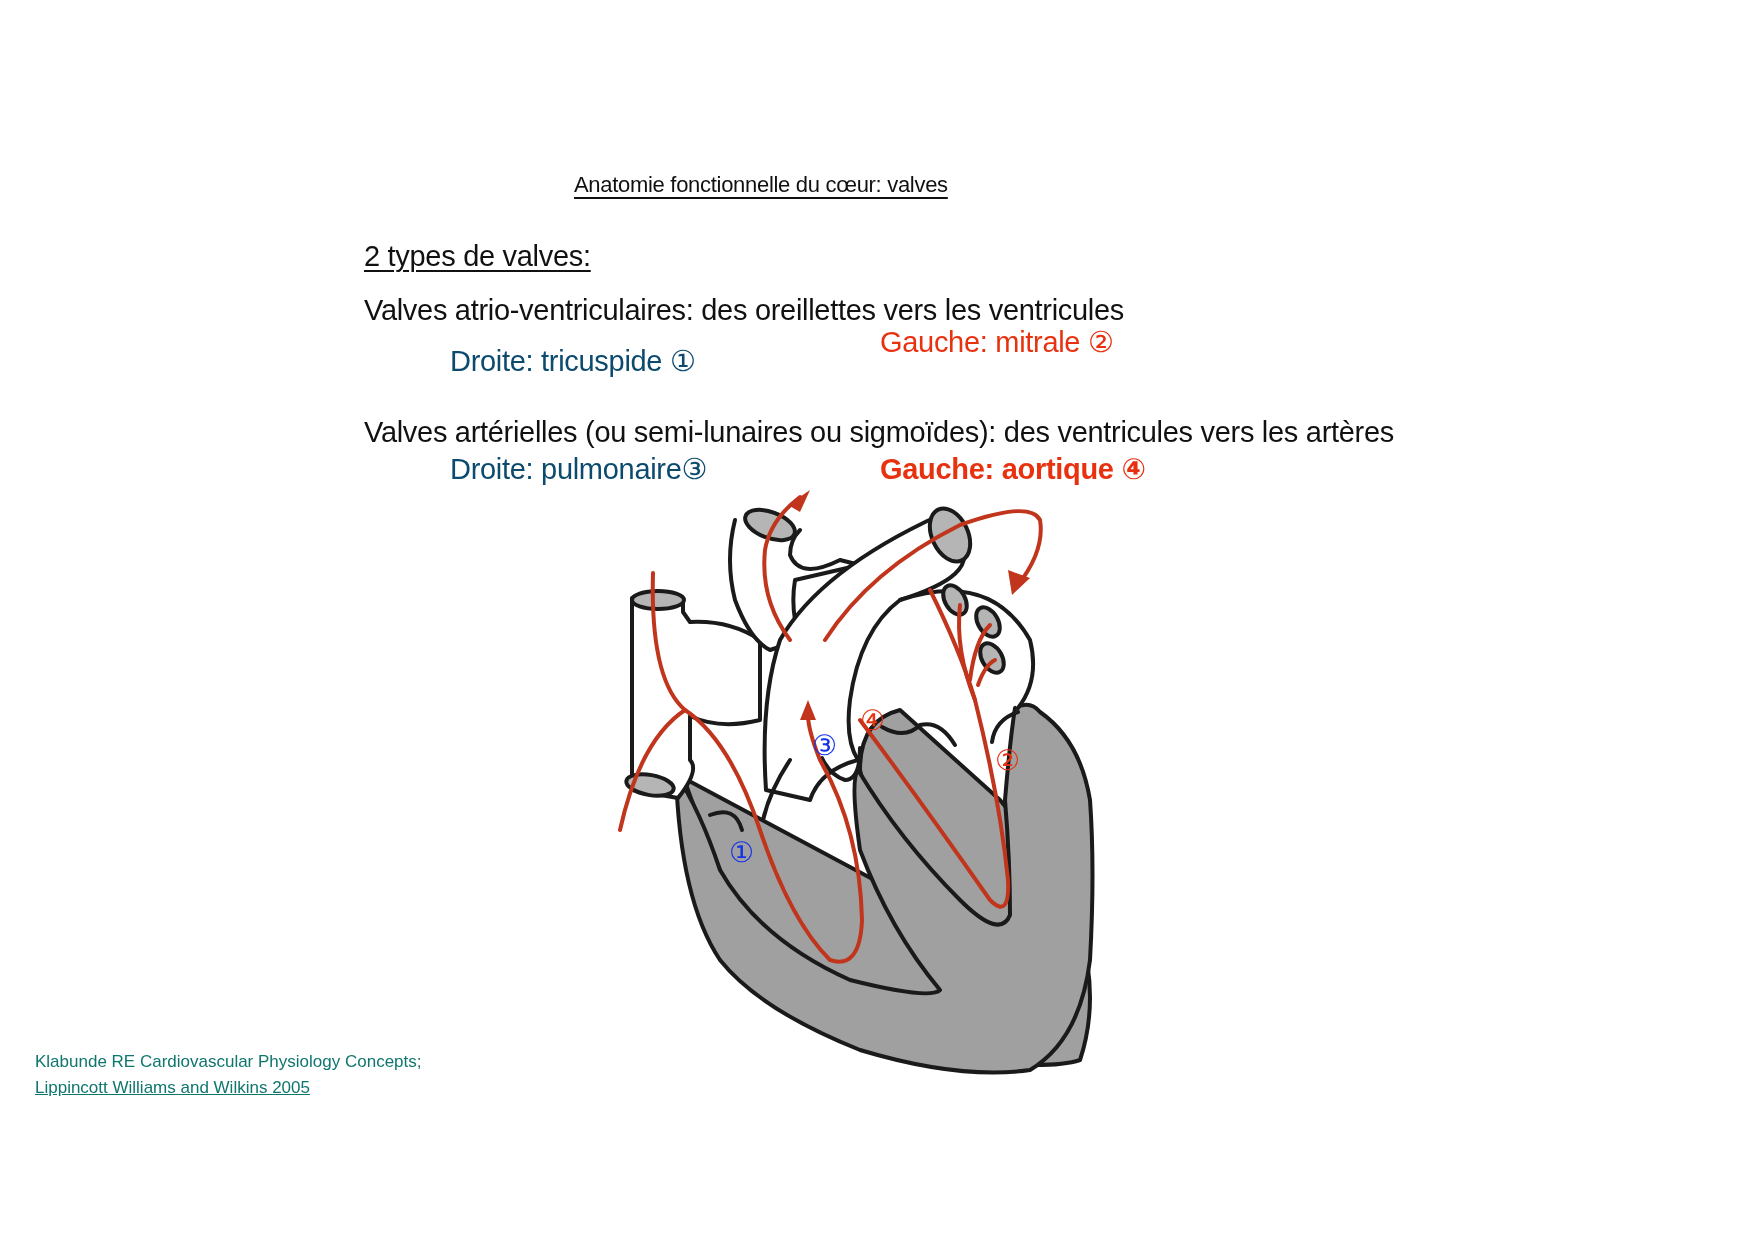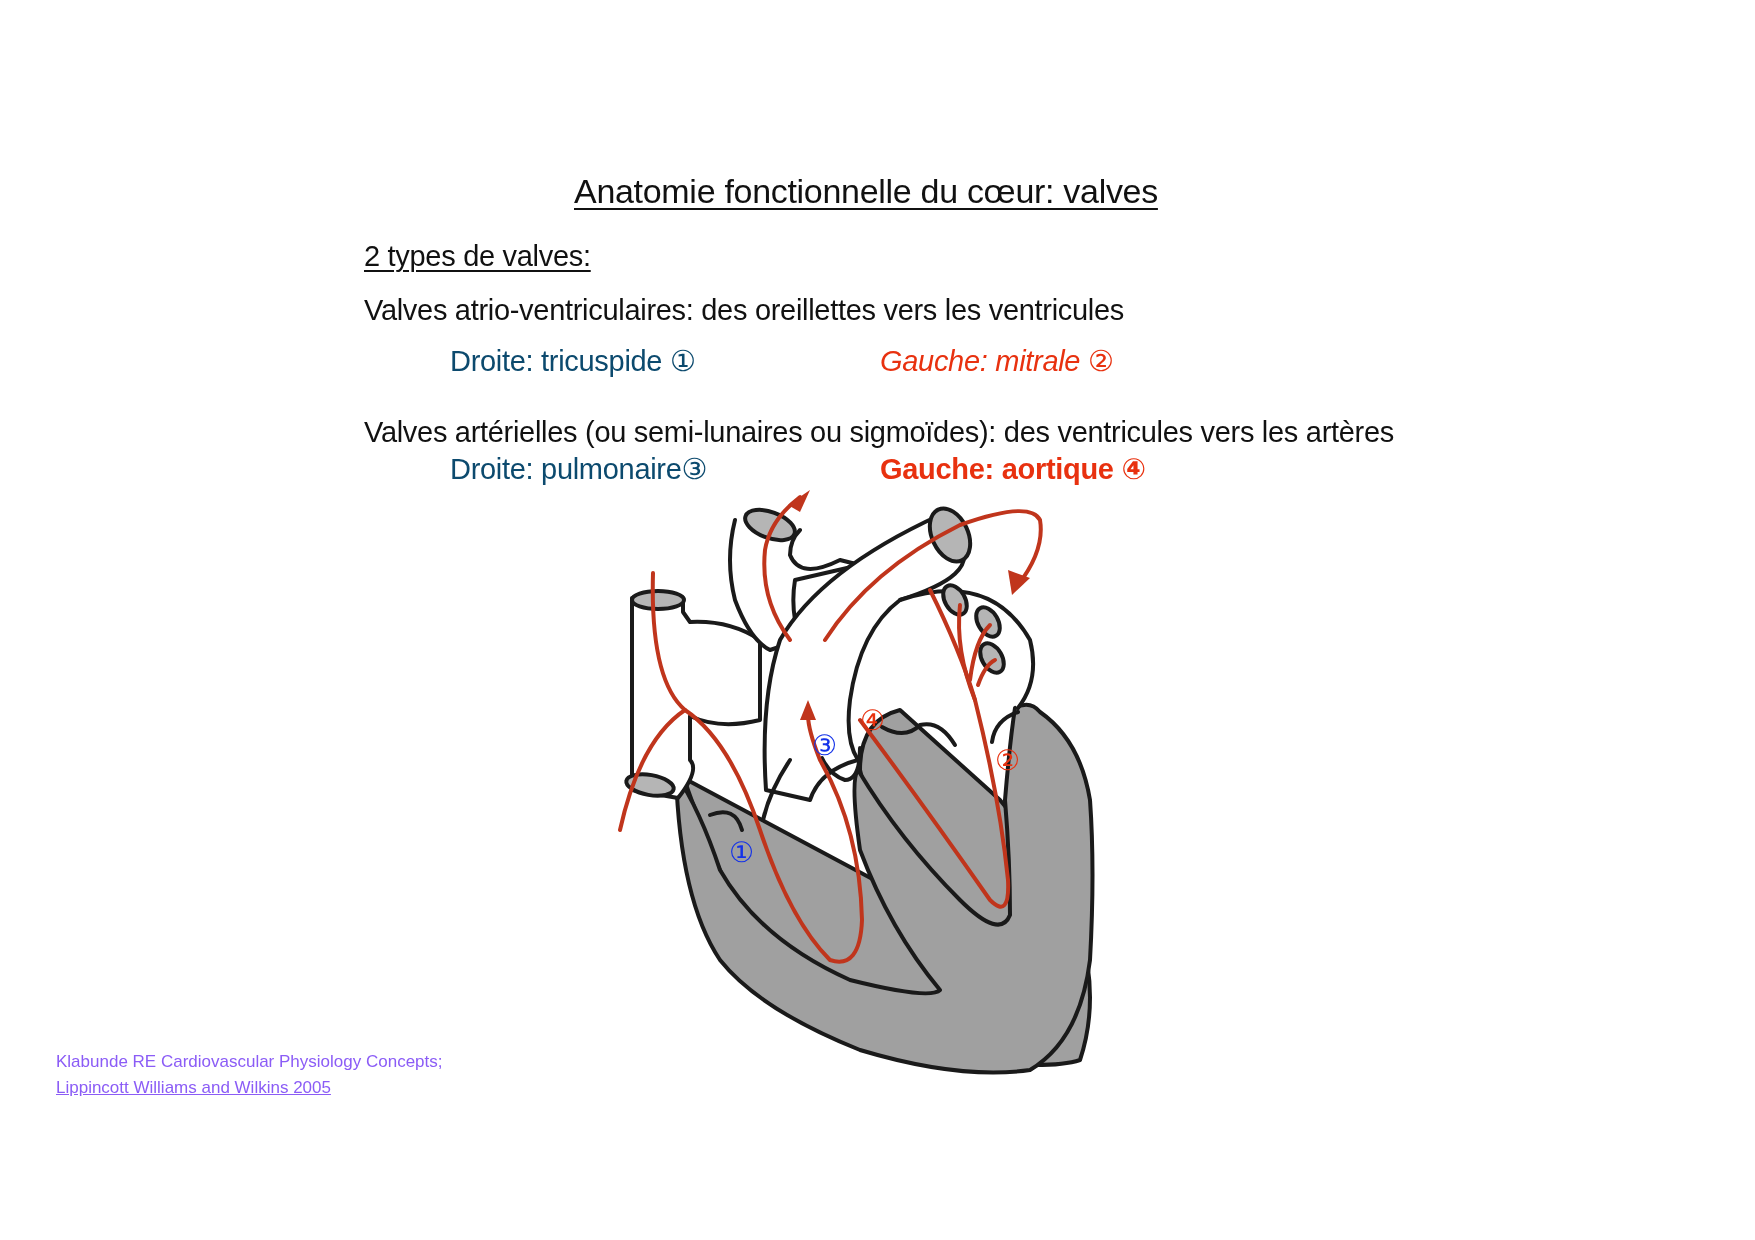--- a/index.html
+++ b/index.html
@@ -1,36 +1,36 @@
 <!DOCTYPE html>
 <html><head>
 <meta charset="utf-8">
 <style>
   html, body { margin: 0; padding: 0; background: #ffffff; }
   body { width: 1755px; height: 1240px; position: relative; overflow: hidden;
          font-family: "Liberation Sans", "DejaVu Sans", sans-serif; color: #111; }
-  .title { position: absolute; left: 574px; top: 172px; font-size: 34px; text-decoration: underline;
+  .title { position: absolute; left: 574px; top: 172px; font-size: 22px; text-decoration: underline;
            text-underline-offset: 5px; text-decoration-thickness: 2px; white-space: nowrap; letter-spacing: -0.3px; }
   .line { position: absolute; font-size: 29px; white-space: nowrap; letter-spacing: -0.3px; }
   .u { text-decoration: underline; text-underline-offset: 4px; text-decoration-thickness: 2px; }
   .blue { color: #0c4a6e; }
   .red { color: #e8310f; }
-  .ref { position: absolute; left: 56px; font-size: 17px; white-space: nowrap; color: #8b5cf6; }
+  .ref { position: absolute; left: 35px; font-size: 17px; white-space: nowrap; color: #0f766e; }
   svg.heart { position: absolute; left: 0; top: 0; }
   .lbl { font-family: "DejaVu Sans", sans-serif; font-size: 28px; }
 </style>
 </head>
 <body>
 
 <div class="title">Anatomie fonctionnelle du cœur: valves</div>
 <div class="line u" style="left:364px; top:240px;">2 types de valves:</div>
 
 <div class="line" style="left:364px; top:294px;text-align:right;">Valves atrio-ventriculaires: des oreillettes vers les ventricules</div>
 <div class="line blue" style="left:450px; top:344px;">Droite: tricuspide ①</div>
-<div class="line red" style="left:880px; top:344px;font-style:italic;">Gauche: mitrale ②</div>
+<div class="line red" style="left:880px; top:325px;">Gauche: mitrale ②</div>
 
 <div class="line" style="left:364px; top:416px;">Valves artérielles (ou semi-lunaires ou sigmoïdes): des ventricules vers les artères</div>
 <div class="line blue" style="left:450px; top:452px;">Droite: pulmonaire③</div>
 <div class="line red" style="left:880px; top:452px;font-weight:bold;">Gauche: aortique ④</div>
 
 <svg class="heart" width="1755" height="1240" viewBox="0 0 1755 1240">
   <g fill="none" stroke="#1a1a1a" stroke-width="4" stroke-linejoin="round" stroke-linecap="round">
 
     <path fill="#a0a0a0" d="M676 774 Q668 760 680 766 Q710 860 760 950 Q820 1040 960 1060 Q1050 1070 1080 1060
          Q1100 1000 1080 930 Q1050 860 1000 800 L900 710 Q860 720 860 770

